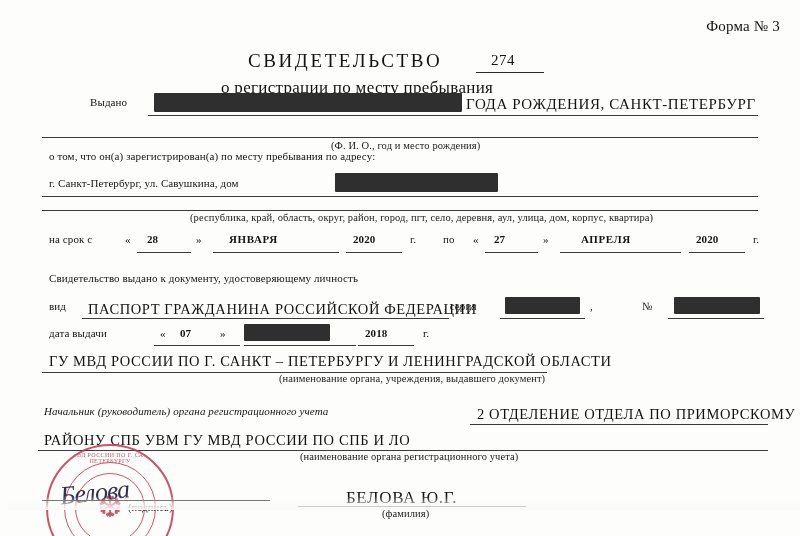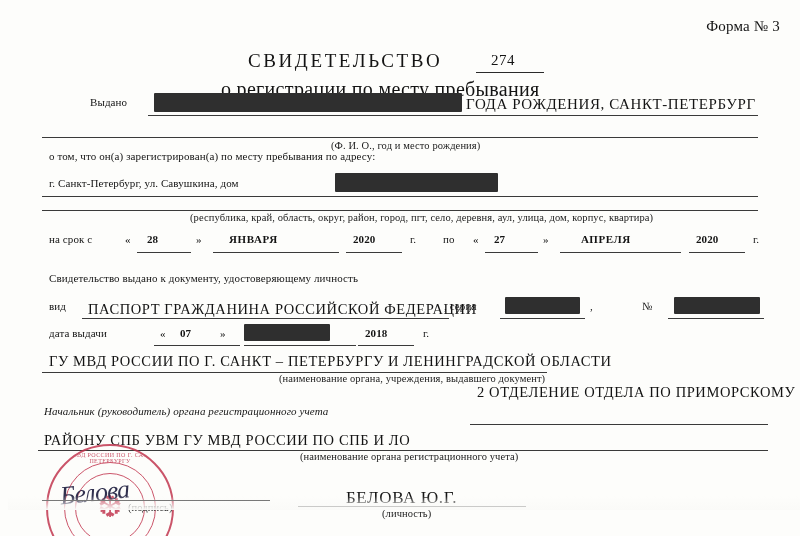--- a/index.html
+++ b/index.html
@@ -50,21 +50,21 @@
     position: absolute;
     top: 72px;
     left: 468px;
     width: 68px;
     border-bottom: 1px solid #2a2a2a;
   }
   .title-sub {
     position: absolute;
     top: 78px;
     left: 213px;
-    font-size: 20px;
+    font-size: 17px;
     letter-spacing: 0.3px;
   }
   
   .txt {
     position: absolute;
     font-size: 11px;
     white-space: nowrap;
     letter-spacing: 0.1px;
   }
   .small {
@@ -230,36 +230,36 @@
   <div class="line" style="left:236px; top:345px; width:112px;"></div>
   <div class="txt bold" style="top:327px; left:357px;">2018</div>
   <div class="line" style="left:350px; top:345px; width:56px;"></div>
   <div class="txt" style="top:327px; left:415px;">г.</div>
 
   <div class="txt caps" style="top:353px; left:41px; font-size:14.5px;">ГУ  МВД  РОССИИ  ПО  Г. САНКТ – ПЕТЕРБУРГУ  И  ЛЕНИНГРАДСКОЙ ОБЛАСТИ</div>
   <div class="line" style="left:34px; top:372px; width:505px;"></div>
   <div class="small" style="top:373px; left:271px;">(наименование органа, учреждения, выдавшего документ)</div>
 
   <div class="txt" style="top:405px; left:36px;font-style:italic;">Начальник (руководитель) органа регистрационного учета</div>
-  <div class="txt caps" style="top:384px; left:469px; font-size:14.5px;">2 ОТДЕЛЕНИЕ ОТДЕЛА  ПО ПРИМОРСКОМУ</div>
+  <div class="txt caps" style="top:406px; left:469px; font-size:14.5px;">2 ОТДЕЛЕНИЕ ОТДЕЛА  ПО ПРИМОРСКОМУ</div>
   <div class="line" style="left:462px; top:424px; width:298px;"></div>
   <div class="txt caps" style="top:432px; left:36px; font-size:14.5px;">РАЙОНУ СПБ УВМ  ГУ  МВД  РОССИИ  ПО СПБ  И  ЛО</div>
   <div class="line" style="left:30px; top:450px; width:730px;"></div>
   <div class="small" style="top:451px; left:292px;">(наименование органа регистрационного учета)</div>
 
   <div class="stamp">
     <div class="inner"></div>
     <div class="inner2"></div>
     <div class="stamp-text-top">ГУ МВД РОССИИ ПО Г. САНКТ-ПЕТЕРБУРГУ</div>
     <div class="stamp-eagle">❆</div>
 
   </div>
 
   <div class="signature">Белова</div>
   <div class="line" style="left:34px; top:500px; width:228px;"></div>
   <div class="small" style="top:502px; left:120px;">(подпись)</div>
 
   <div class="txt caps" style="top:488px; left:338px; font-size:17px;">БЕЛОВА Ю.Г.</div>
   <div class="line" style="left:290px; top:506px; width:228px;"></div>
-  <div class="small" style="top:508px; left:374px;">(личность)</div>
+  <div class="small" style="top:508px; left:374px;">(фамилия)</div>
 
   <div class="blur-bottom"></div>
 </div>
 
 </body></html>

